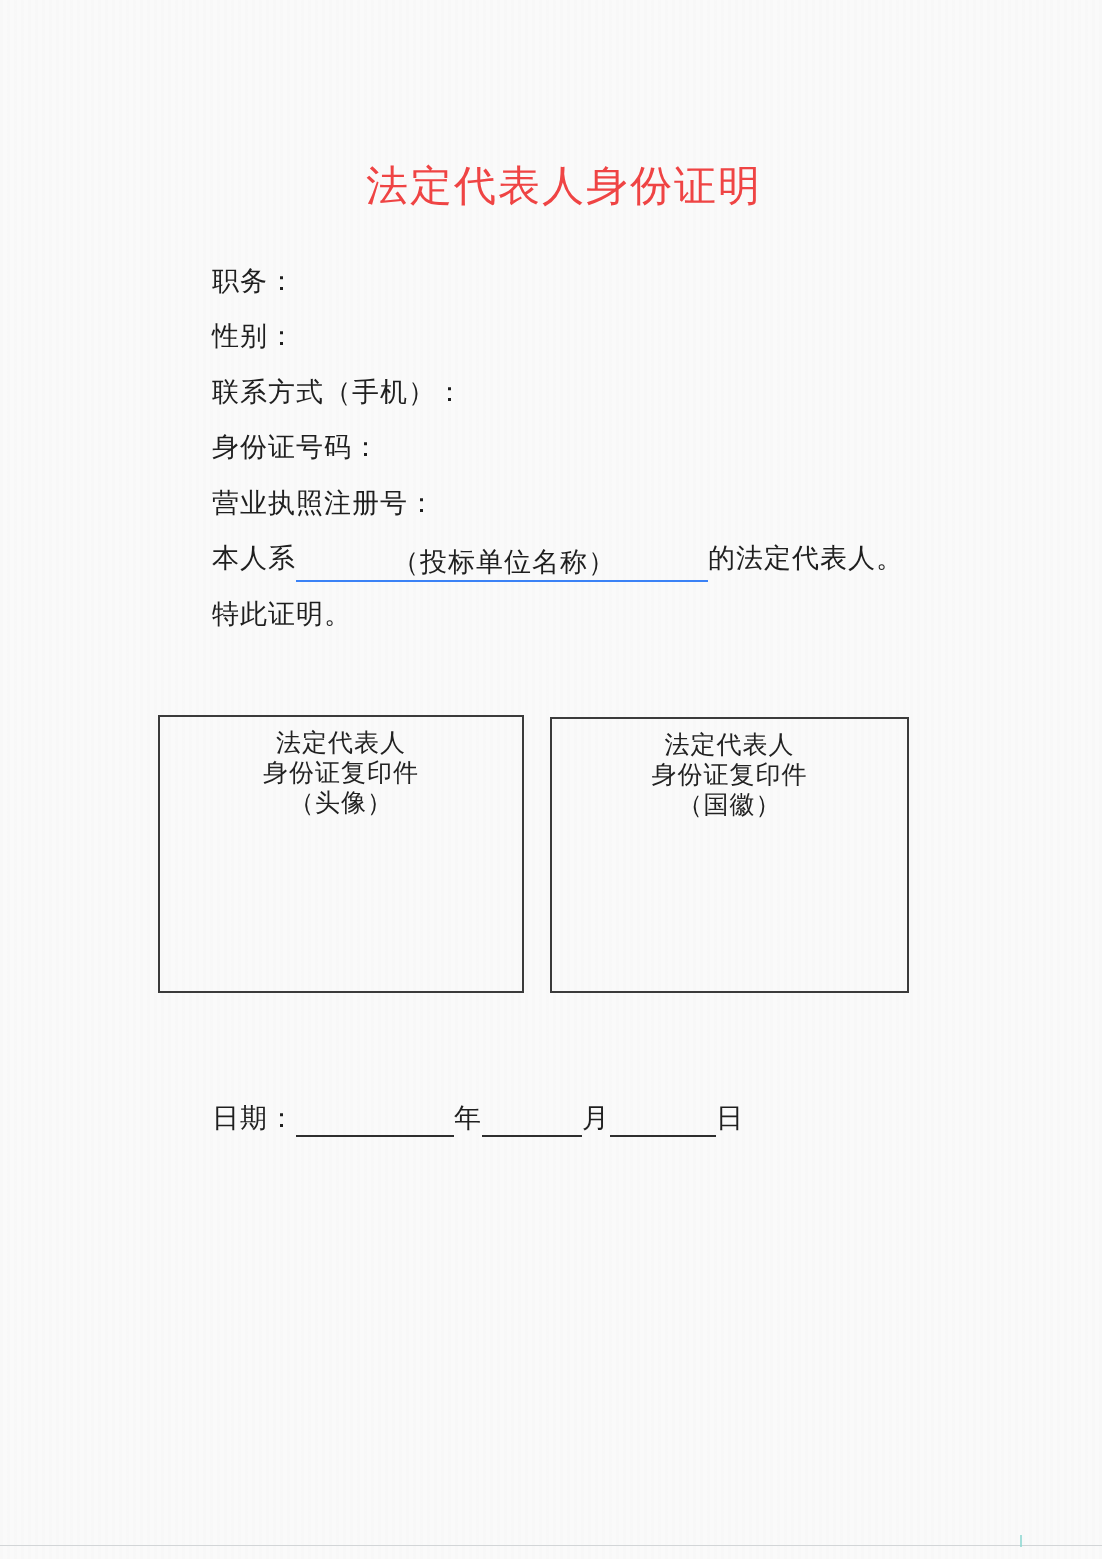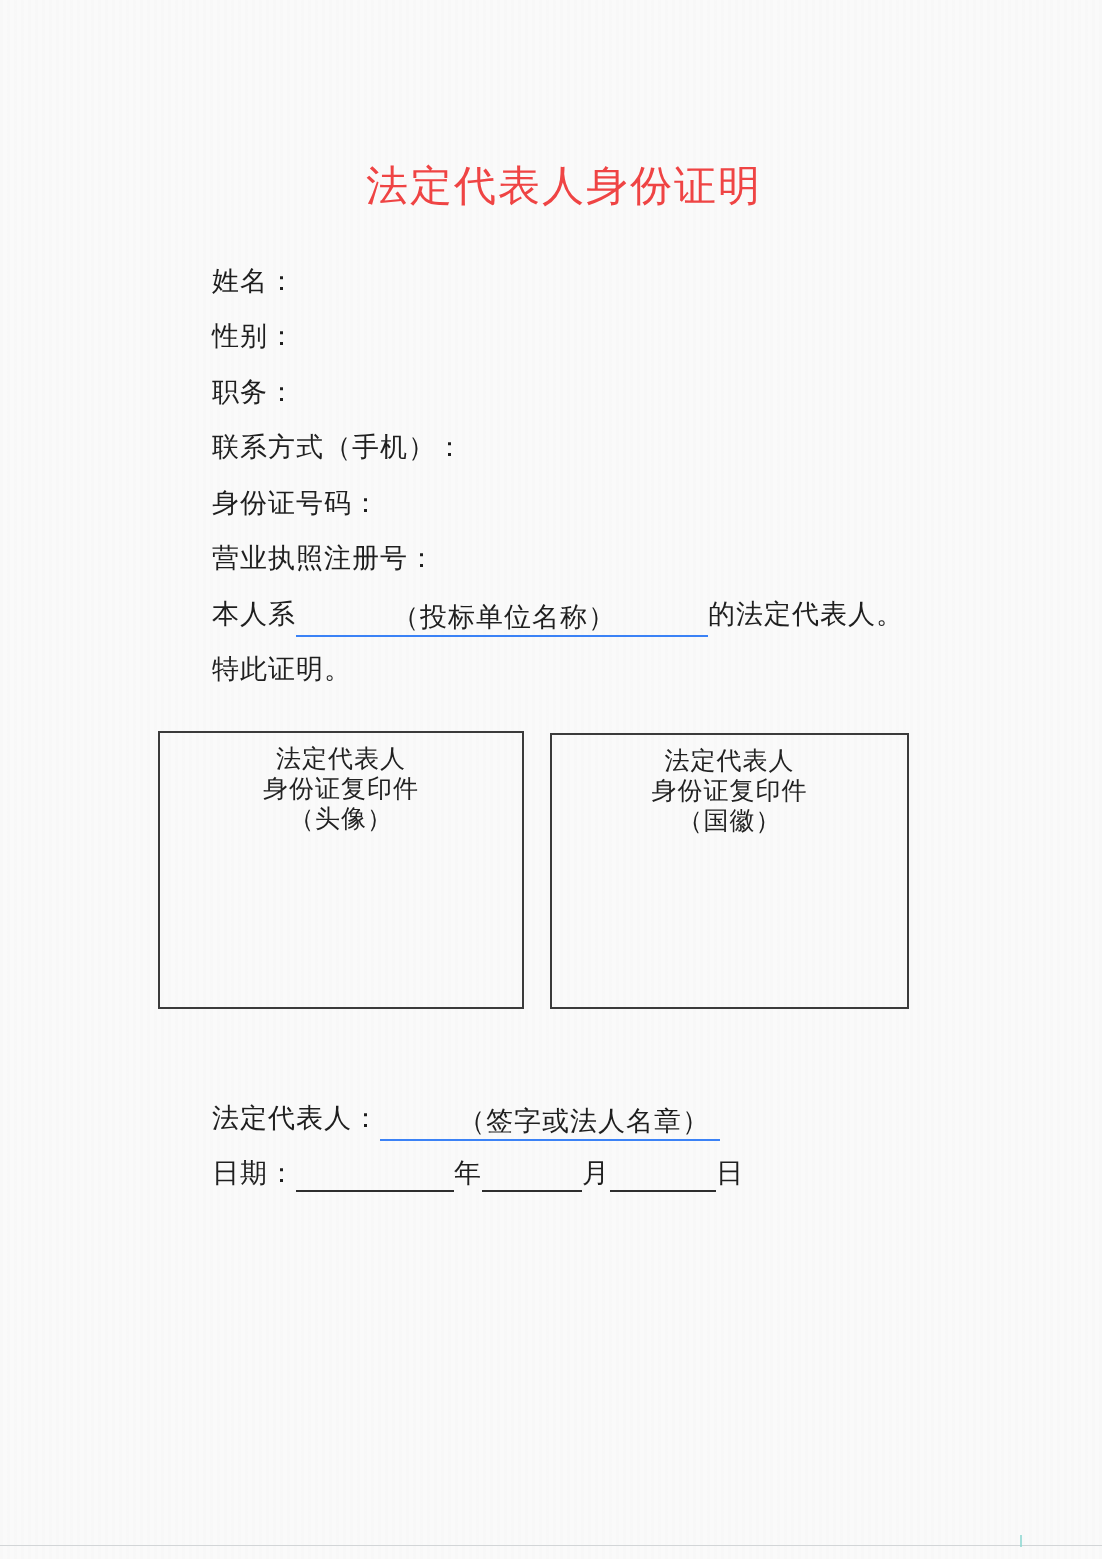--- a/index.html
+++ b/index.html
@@ -75,21 +75,20 @@
     position: absolute;
     border: 2px solid #3b3b3b;
     background: transparent;
     text-align: center;
     font-size: 25px;
     line-height: 30px;
     letter-spacing: 1px;
     padding-top: 11px;
     box-sizing: border-box;
     color: #222;
-    margin-top: 16px;
   }
   .photo-box.left  { left: 158px; top: 715px; width: 366px; height: 278px; }
   .photo-box.right { left: 550px; top: 717px; width: 359px; height: 276px; }
 
   .footer {
     position: absolute;
     left: 212px;
     top: 1090px;
     width: 860px;
   }
@@ -113,23 +112,22 @@
   }
 </style>
 </head>
 <body>
 
 <div class="page">
 
   <div class="doc-title">法定代表人身份证明</div>
 
   <div class="fields">
-    <div class="line">姓名：</div>
+    <div class="line">职务：</div>
     <div class="line">性别：</div>
-    <div class="line">职务：</div>
     <div class="line">联系方式（手机）：</div>
     <div class="line">身份证号码：</div>
     <div class="line">营业执照注册号：</div>
 
     <div class="line">
       <span>本人系</span>
       <span class="ugroup">
         <span class="blank b-stmt-1"></span>
         <span>（投标单位名称）</span>
         <span class="blank b-stmt-2"></span>
@@ -147,28 +145,20 @@
   </div>
 
   <div class="photo-box right">
     <div>法定代表人</div>
     <div>身份证复印件</div>
     <div>（国徽）</div>
   </div>
 
   <div class="footer">
 
-    <div class="line">
-      <span>法定代表人：</span>
-      <span class="ugroup">
-        <span class="blank b-sign-1"></span>
-        <span>（签字或法人名章）</span>
-        <span class="blank b-sign-2"></span>
-      </span>
-    </div>
 
     <div class="line">
       <span>日期：</span>
       <span class="blank standalone b-date-year"></span>
       <span>年</span>
       <span class="blank standalone b-date-month"></span>
       <span>月</span>
       <span class="blank standalone b-date-day"></span>
       <span>日</span>
     </div>

